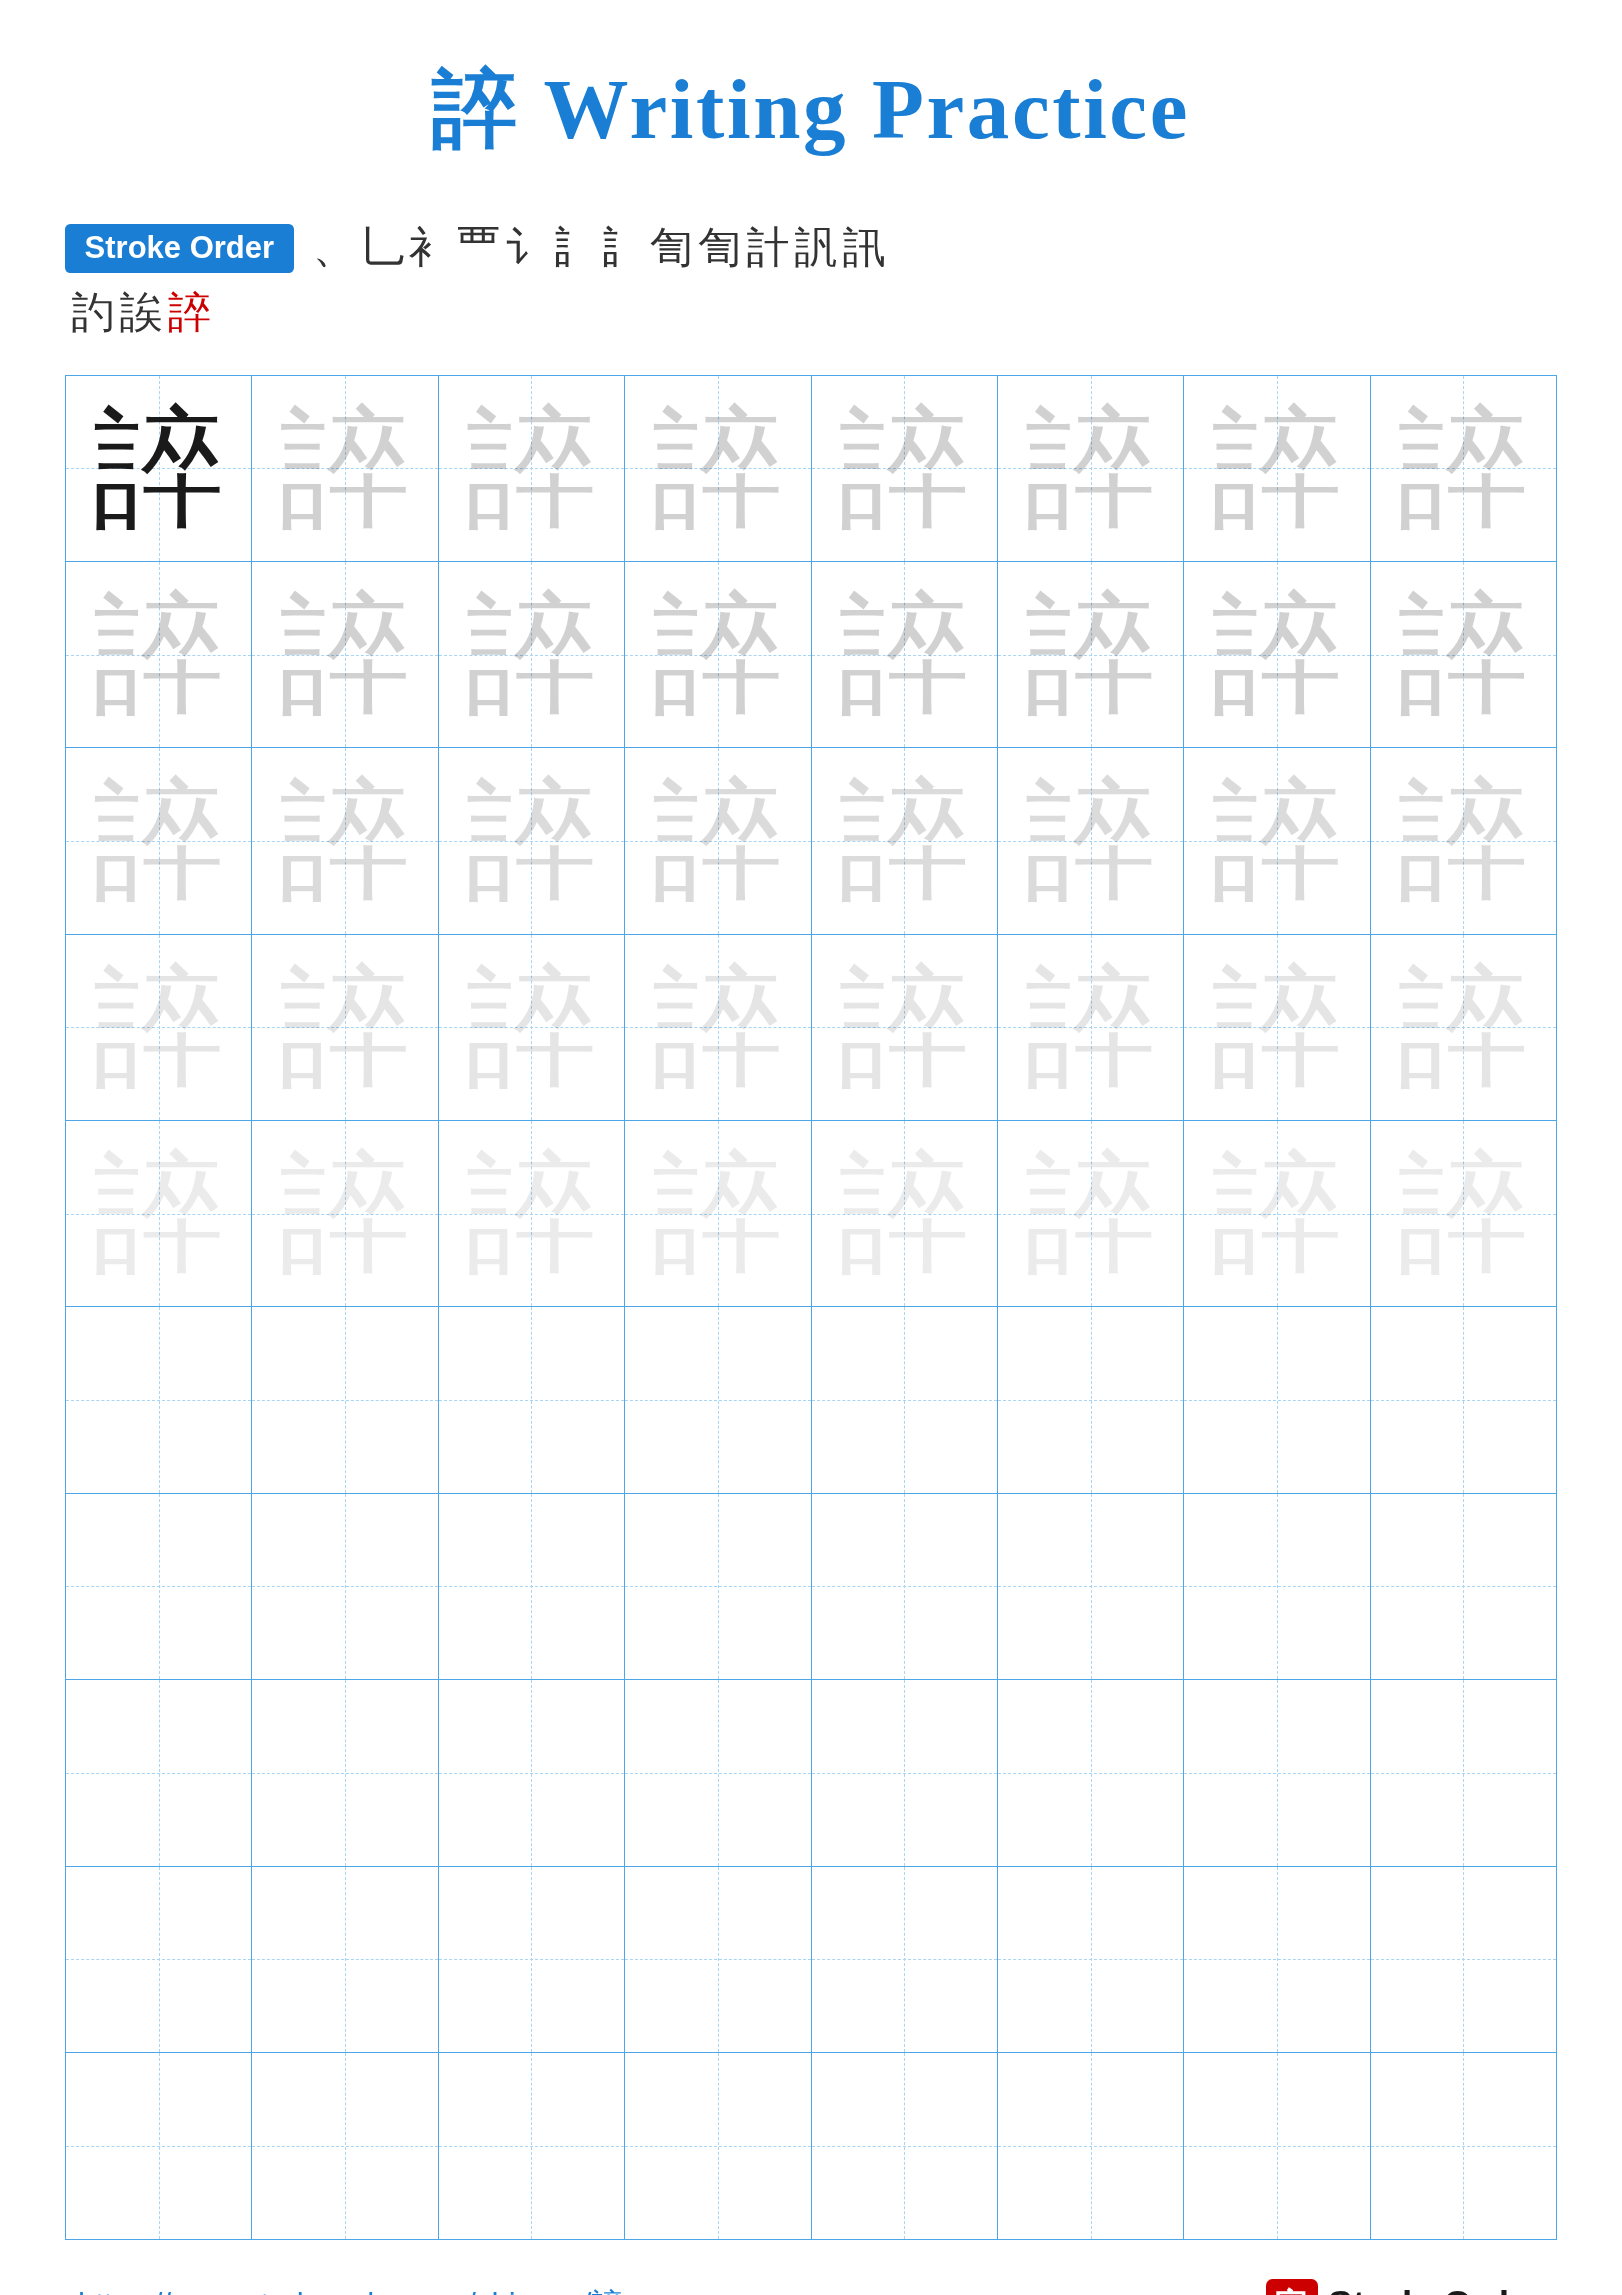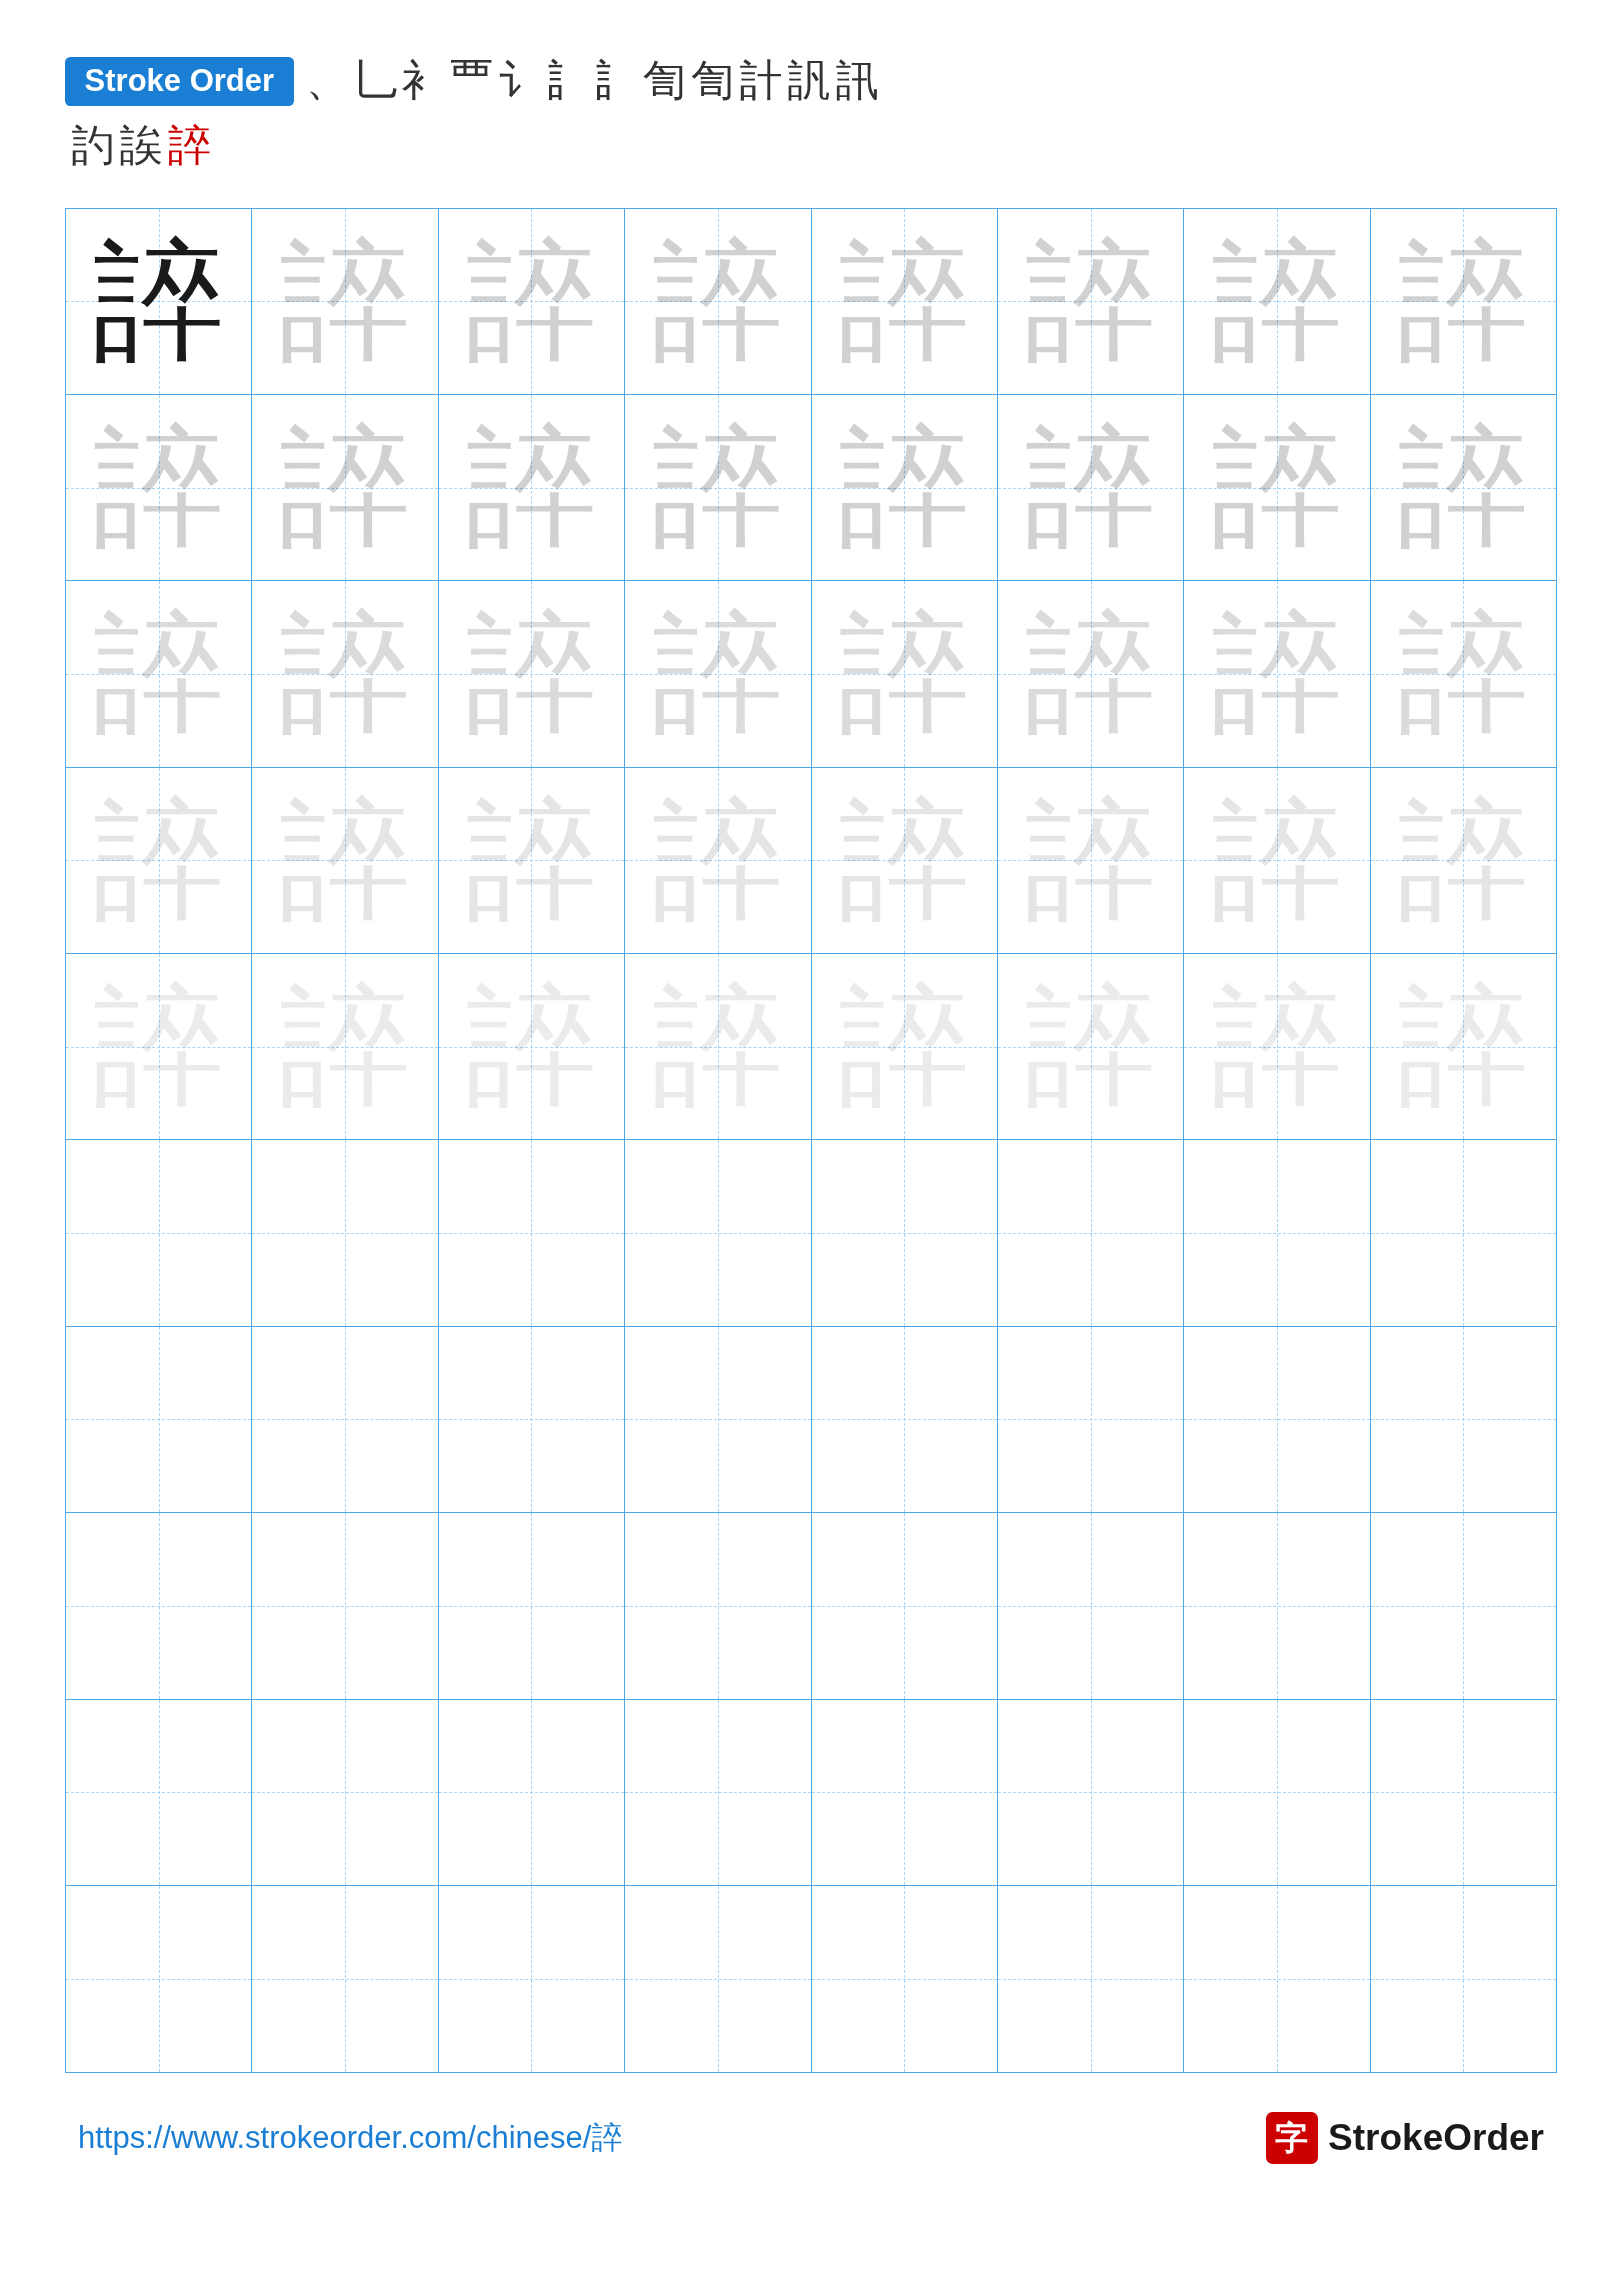--- a/index.html
+++ b/index.html
@@ -32,21 +32,21 @@
 
     .stroke-order-section {
       width: 100%;
       margin-bottom: 33px;
     }
 
     .stroke-order-row {
       display: flex;
       align-items: center;
       flex-wrap: wrap;
-      gap: 12px;
+      gap: 19px;
       margin-bottom: 6.5px;
     }
 
     .stroke-order-badge {
       background: #1a7fd4;
       color: #fff;
       font-size: 31px;
       font-weight: bold;
       padding: 6.5px 19.6px;
       border-radius: 5.2px;
@@ -200,20 +200,21 @@
       font-weight: bold;
       color: #1a1a1a;
       font-family: Arial, sans-serif;
     }
   </style>
 </head>
 <body>
 
 <div class="page">
 
+  <h1 class="title">誶 Writing Practice</h1>
 
   <div class="stroke-order-section">
     <div class="stroke-order-row">
       <div class="stroke-order-badge">Stroke Order</div>
       <div class="stroke-chars">
         <span class="stroke-char">、</span>
         <span class="stroke-char">⺃</span>
         <span class="stroke-char">⻂</span>
         <span class="stroke-char">⻃</span>
         <span class="stroke-char">讠</span>

